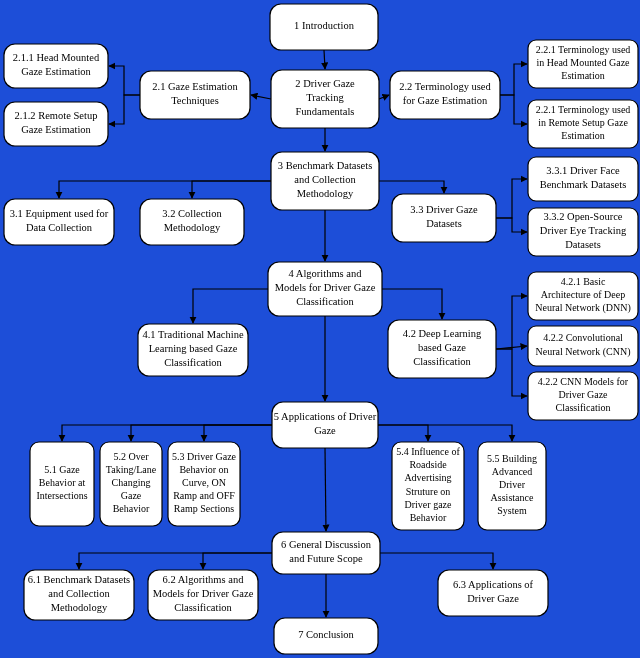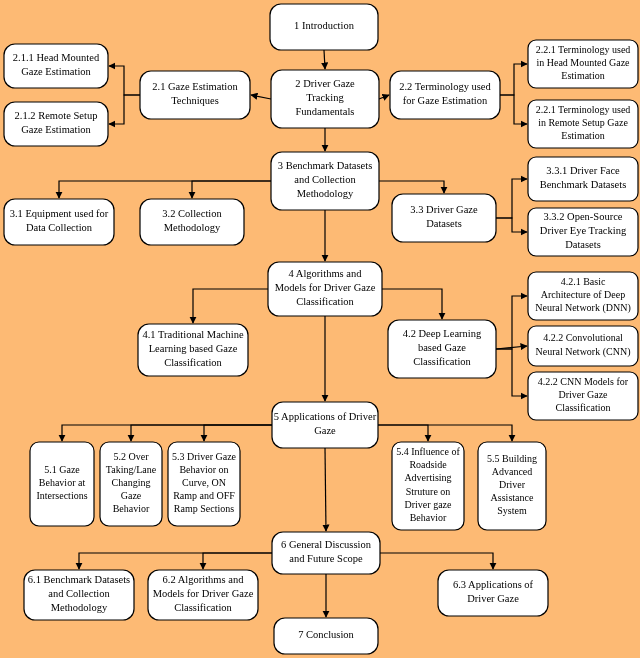--- a/index.html
+++ b/index.html
@@ -4,21 +4,21 @@
 <style>
   html, body {
     margin: 0;
     padding: 0;
     background: #ffffff;
   }
   #chart-root {
     position: relative;
     width: 640px;
     height: 658px;
-    background: #fdba74;
+    background: #1d4ed8;
     font-family: "Liberation Serif", "DejaVu Serif", serif;
     overflow: hidden;
   }
   svg#flow-svg {
     position: absolute;
     left: 0;
     top: 0;
     width: 640px;
     height: 658px;
   }

